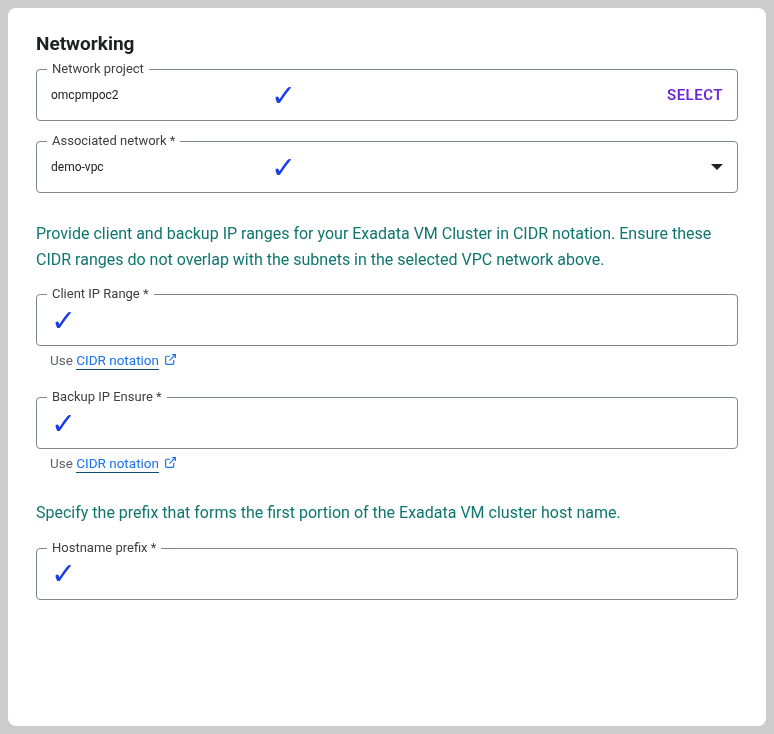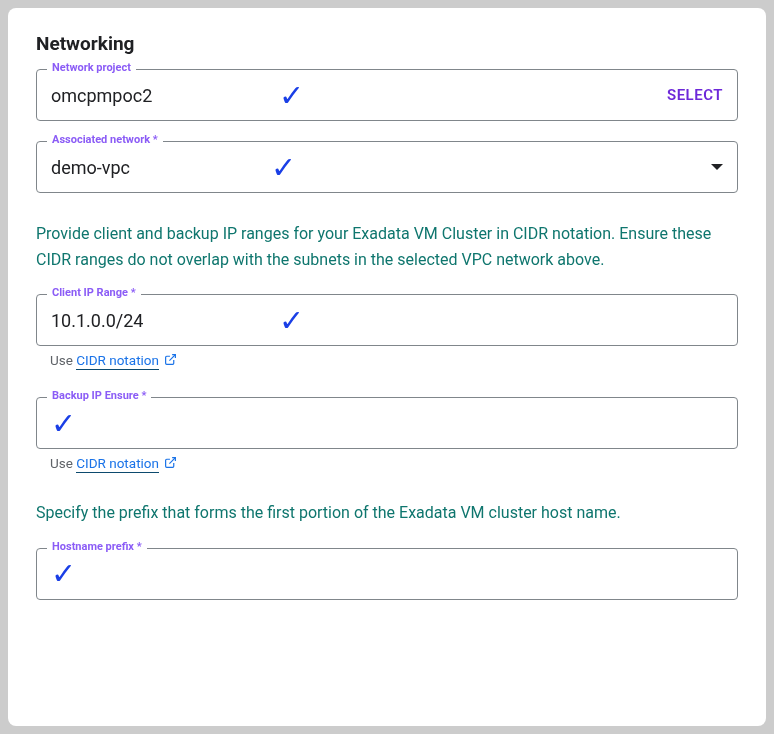--- a/index.html
+++ b/index.html
@@ -52,26 +52,26 @@
       display: flex;
       align-items: center;
       padding: 0 14px;
     }
     .field-label {
       position: absolute;
       top: -9px;
       left: 10px;
       background: #ffffff;
       padding: 0 5px;
-      font-size: 11px;
-      font-weight: 700;
-      color: #8b5cf6;
+      font-size: 13px;
+      font-weight: 400;
+      color: #404040;
     }
     .field-value {
-      font-size: 18px;
+      font-size: 12px;
       color: #202124;
       flex: 0 1 auto;
       min-width: 220px;
       border: none;
       outline: none;
       background: transparent;
       font-family: inherit;
     }
     .checkmark {
       color: #1a3fe6;
@@ -146,21 +146,20 @@
       <span class="checkmark">✓</span>
       <span class="dropdown-arrow"></span>
     </div>
   </div>
 
   <p class="paragraph">Provide client and backup IP ranges for your Exadata VM Cluster in CIDR notation. Ensure these CIDR ranges do not overlap with the subnets in the selected VPC network above.</p>
 
   <div class="field-wrapper field-gap-small">
     <div class="field-outline">
       <span class="field-label">Client IP Range *</span>
-      <input type="text" class="field-value" value="10.1.0.0/24" style="">
       <span class="checkmark">✓</span>
     </div>
     <div class="helper-text">
       <span>Use </span><a class="helper-link">CIDR notation</a>
       <span class="external-icon">
         <svg width="13" height="13" viewBox="0 0 24 24" fill="none" stroke="#1a73e8" stroke-width="2.2">
           <path d="M18 13v6a2 2 0 0 1-2 2H5a2 2 0 0 1-2-2V8a2 2 0 0 1 2-2h6"></path>
           <polyline points="15 3 21 3 21 9"></polyline>
           <line x1="10" y1="14" x2="21" y2="3"></line>
         </svg>

